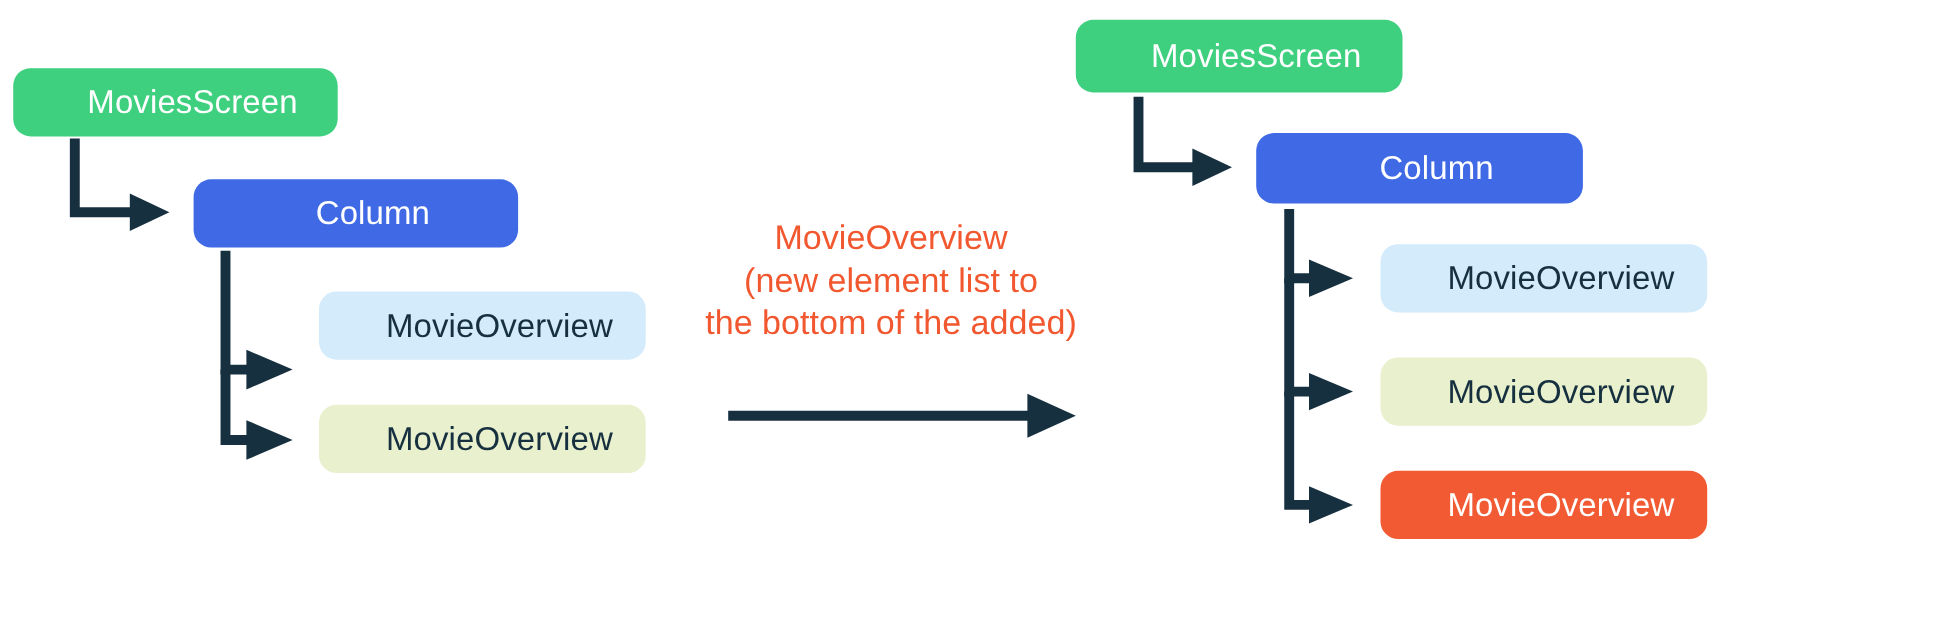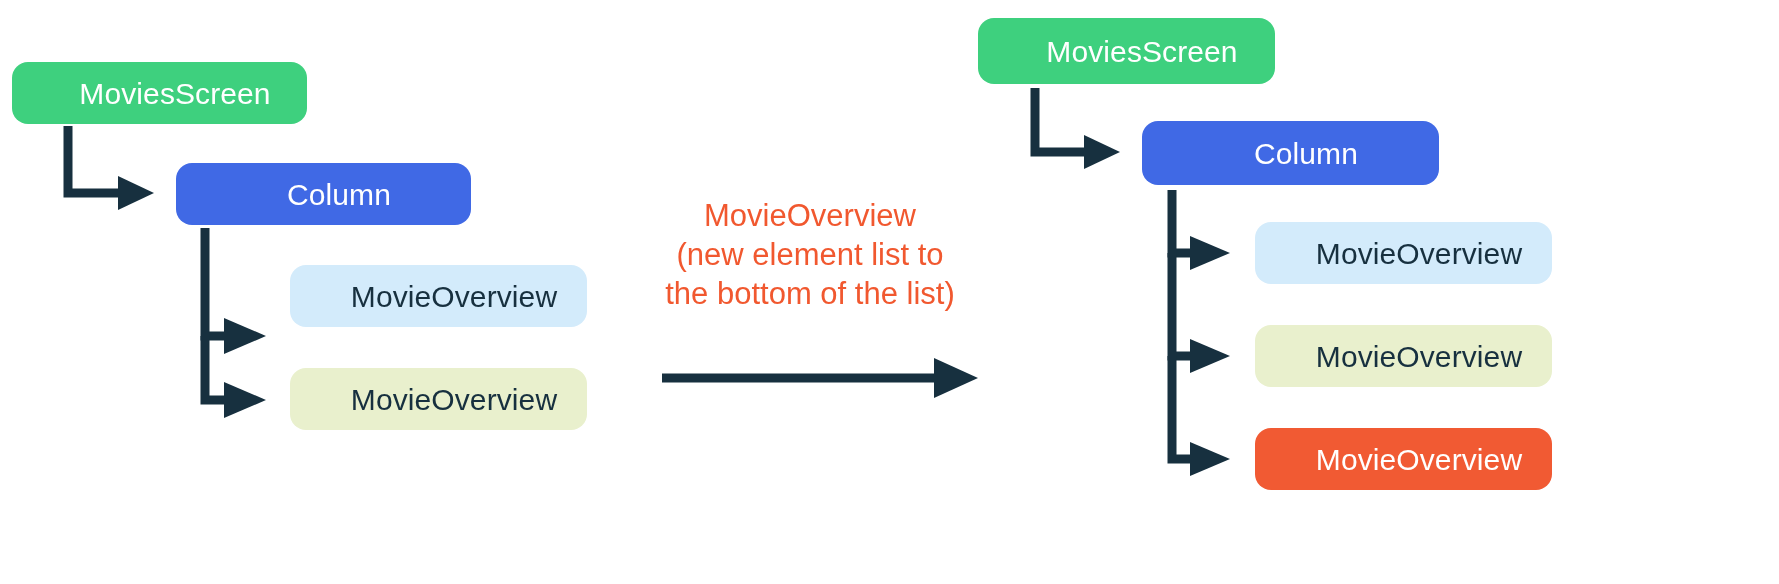--- a/index.html
+++ b/index.html
@@ -119,21 +119,21 @@
     <span>MovieOverview</span>
   </div>
 
   <div class="node node-yellow" style="left:290px; top:368px; width:297px; height:62px;">
     <span>MovieOverview</span>
   </div>
 
   <div class="caption" style="left:610px; top:196px; width:400px;">
     <div>MovieOverview</div>
     <div>(new element list to</div>
-    <div>the bottom of the list)</div>
+    <div>the bottom of the added)</div>
   </div>
 
   <div class="node node-screen" style="left:978px; top:18px; width:297px; height:66px;">
     <span>MoviesScreen</span>
   </div>
 
   <div class="node node-column" style="left:1118px; top:121px; width:297px; height:64px;">
     <span>Column</span>
   </div>
 

